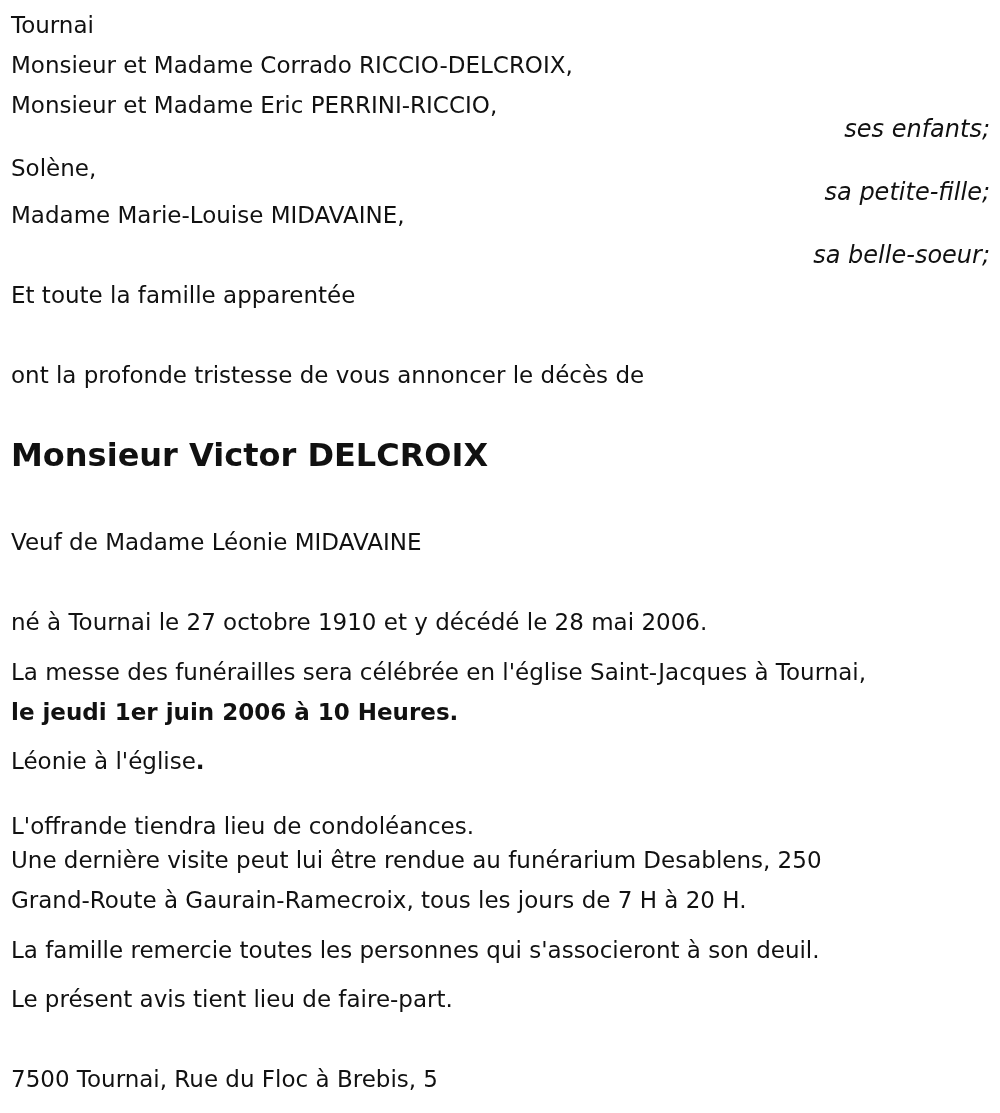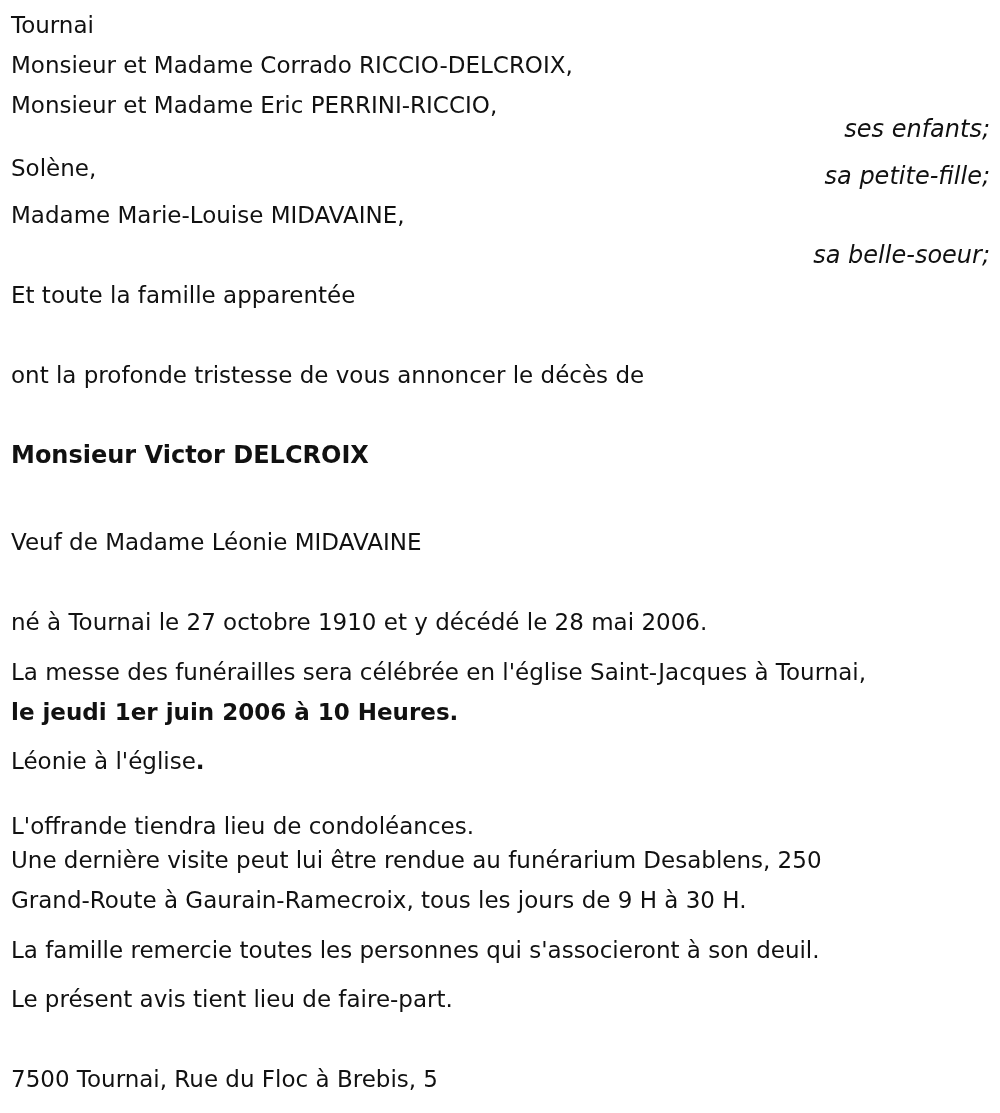--- a/index.html
+++ b/index.html
@@ -5,47 +5,47 @@
     html, body { margin: 0; padding: 0; background: #ffffff; }
     body {
       width: 1000px; height: 1113px; overflow: hidden;
       font-family: "DejaVu Sans", sans-serif;
       color: #111111;
       font-size: 23px;
       position: relative;
     }
     .line { position: absolute; left: 11px; white-space: nowrap; line-height: 28px; }
     .right { position: absolute; right: 10px; font-style: italic; white-space: nowrap; line-height: 28px; font-size: 24px; }
-    .title { font-weight: bold; font-size: 24px; line-height: 40px; text-align: right; }
+    .title { font-weight: bold; font-size: 32px; line-height: 40px; text-align: right; }
     .bold { font-weight: bold; }
   </style>
 </head>
 <body>
 
 <div>
   <div class="line" style="top:11px;">Tournai</div>
   <div class="line" style="top:51px;">Monsieur et Madame Corrado RICCIO-DELCROIX,</div>
   <div class="line" style="top:91px;">Monsieur et Madame Eric PERRINI-RICCIO,</div>
   <div class="right" style="top:115px;">ses enfants;</div>
   <div class="line" style="top:154px;">Solène,</div>
-  <div class="right" style="top:162px;">sa petite-fille;</div>
+  <div class="right" style="top:178px;">sa petite-fille;</div>
   <div class="line" style="top:201px;">Madame Marie-Louise MIDAVAINE,</div>
   <div class="right" style="top:241px;">sa belle-soeur;</div>
   <div class="line" style="top:281px;text-align:right;">Et toute la famille apparentée</div>
 
   <div class="line" style="top:361px;">ont la profonde tristesse de vous annoncer le décès de</div>
 
   <div class="line title" style="top:435px;">Monsieur Victor DELCROIX</div>
 
   <div class="line" style="top:528px;">Veuf de Madame Léonie MIDAVAINE</div>
 
   <div class="line" style="top:608px;">né à Tournai le 27 octobre 1910 et y décédé le 28 mai 2006.</div>
   <div class="line" style="top:658px;">La messe des funérailles sera célébrée en l'église Saint-Jacques à Tournai,</div>
   <div class="line bold" style="top:698px;">le jeudi 1er juin 2006 à 10 Heures.</div>
   <div class="line" style="top:747px;"><span>Léonie à l'église</span><span class="bold">.</span></div>
   <div class="line" style="top:812px;">L'offrande tiendra lieu de condoléances.</div>
   <div class="line" style="top:846px;">Une dernière visite peut lui être rendue au funérarium Desablens, 250</div>
-  <div class="line" style="top:886px;">Grand-Route à Gaurain-Ramecroix, tous les jours de 9 H à 30 H.</div>
+  <div class="line" style="top:886px;">Grand-Route à Gaurain-Ramecroix, tous les jours de 7 H à 20 H.</div>
   <div class="line" style="top:936px;">La famille remercie toutes les personnes qui s'associeront à son deuil.</div>
   <div class="line" style="top:985px;">Le présent avis tient lieu de faire-part.</div>
 
   <div class="line" style="top:1065px;">7500 Tournai, Rue du Floc à Brebis, 5</div>
 </div>
 
 </body></html>

